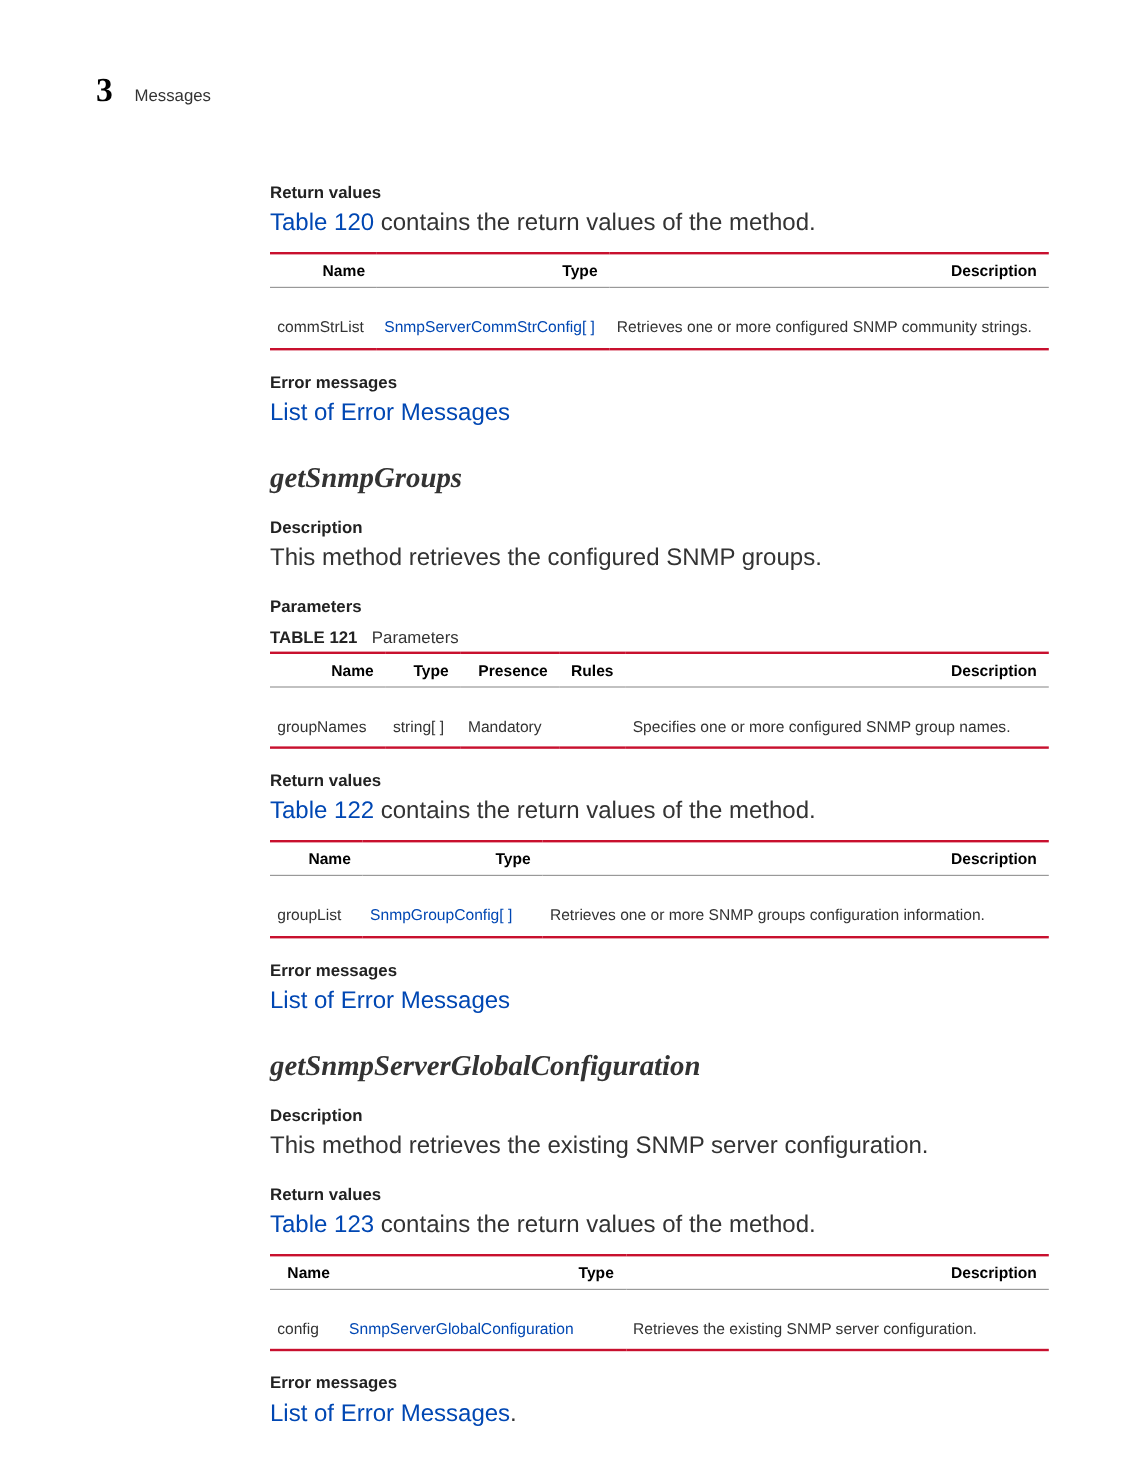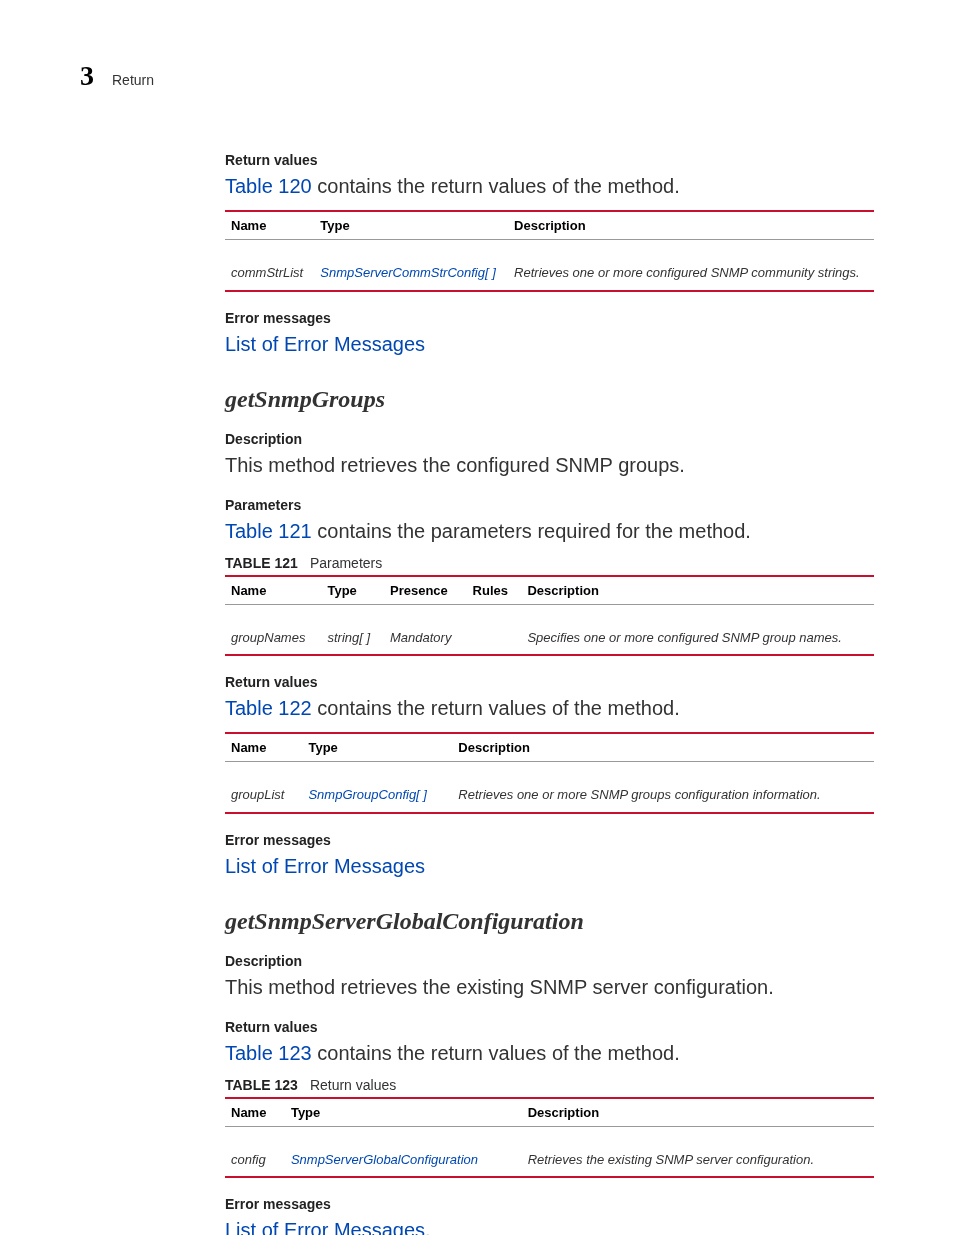--- a/index.html
+++ b/index.html
@@ -61,48 +61,47 @@
     font-size: 13px;
   }
   table.ptable thead tr {
     border-top: 2px solid #c8102e;
     border-bottom: 1px solid #999;
   }
   table.ptable tbody tr:last-child td {
     border-bottom: 2px solid #c8102e;
   }
   table.ptable th {
-    text-align: left;
+    text-align: right;
     font-weight: bold;
     padding: 6px 10px 6px 6px;
     color: #000;
   }
   table.ptable td {
     padding: 24px 10px 8px 6px;
     vertical-align: top;
     color: #333;
     line-height: 1.35;
-    font-style: italic;
   }
   h2.method {
     font-family: Georgia, "Times New Roman", serif;
     font-style: italic;
     font-weight: bold;
     font-size: 24px;
     color: #333;
     margin-top: 28px;
     margin-bottom: 6px;
   }
 </style>
 </head>
 <body>
 
 <div class="header-row">
   <span class="chapter-num">3</span>
-  <span class="bread">Return</span>
+  <span class="bread">Messages</span>
 </div>
 
 <div class="content">
 
   <div class="subhead">Return values</div>
   <p class="bodytext">
     <span class="link">Table 120</span><span> contains the return values of the method.</span>
   </p>
   <table class="ptable">
     <thead>
@@ -125,23 +124,20 @@
   <p class="bodytext">
     <span class="link">List of Error Messages</span>
   </p>
 
   <h2 class="method">getSnmpGroups</h2>
 
   <div class="subhead">Description</div>
   <p class="bodytext">This method retrieves the configured SNMP groups.</p>
 
   <div class="subhead">Parameters</div>
-  <p class="bodytext">
-    <span class="link">Table 121</span><span> contains the parameters required for the method.</span>
-  </p>
   <div class="tablecap">
     <span class="tn">TABLE 121</span><span class="tt">Parameters</span>
   </div>
   <table class="ptable">
     <thead>
       <tr>
         <th>Name</th>
         <th>Type</th>
         <th>Presence</th>
         <th>Rules</th>
@@ -187,23 +183,20 @@
 
   <h2 class="method">getSnmpServerGlobalConfiguration</h2>
 
   <div class="subhead">Description</div>
   <p class="bodytext">This method retrieves the existing SNMP server configuration.</p>
 
   <div class="subhead">Return values</div>
   <p class="bodytext">
     <span class="link">Table 123</span><span> contains the return values of the method.</span>
   </p>
-  <div class="tablecap">
-    <span class="tn">TABLE 123</span><span class="tt">Return values</span>
-  </div>
   <table class="ptable">
     <thead>
       <tr>
         <th>Name</th>
         <th>Type</th>
         <th>Description</th>
       </tr>
     </thead>
     <tbody>
       <tr>

